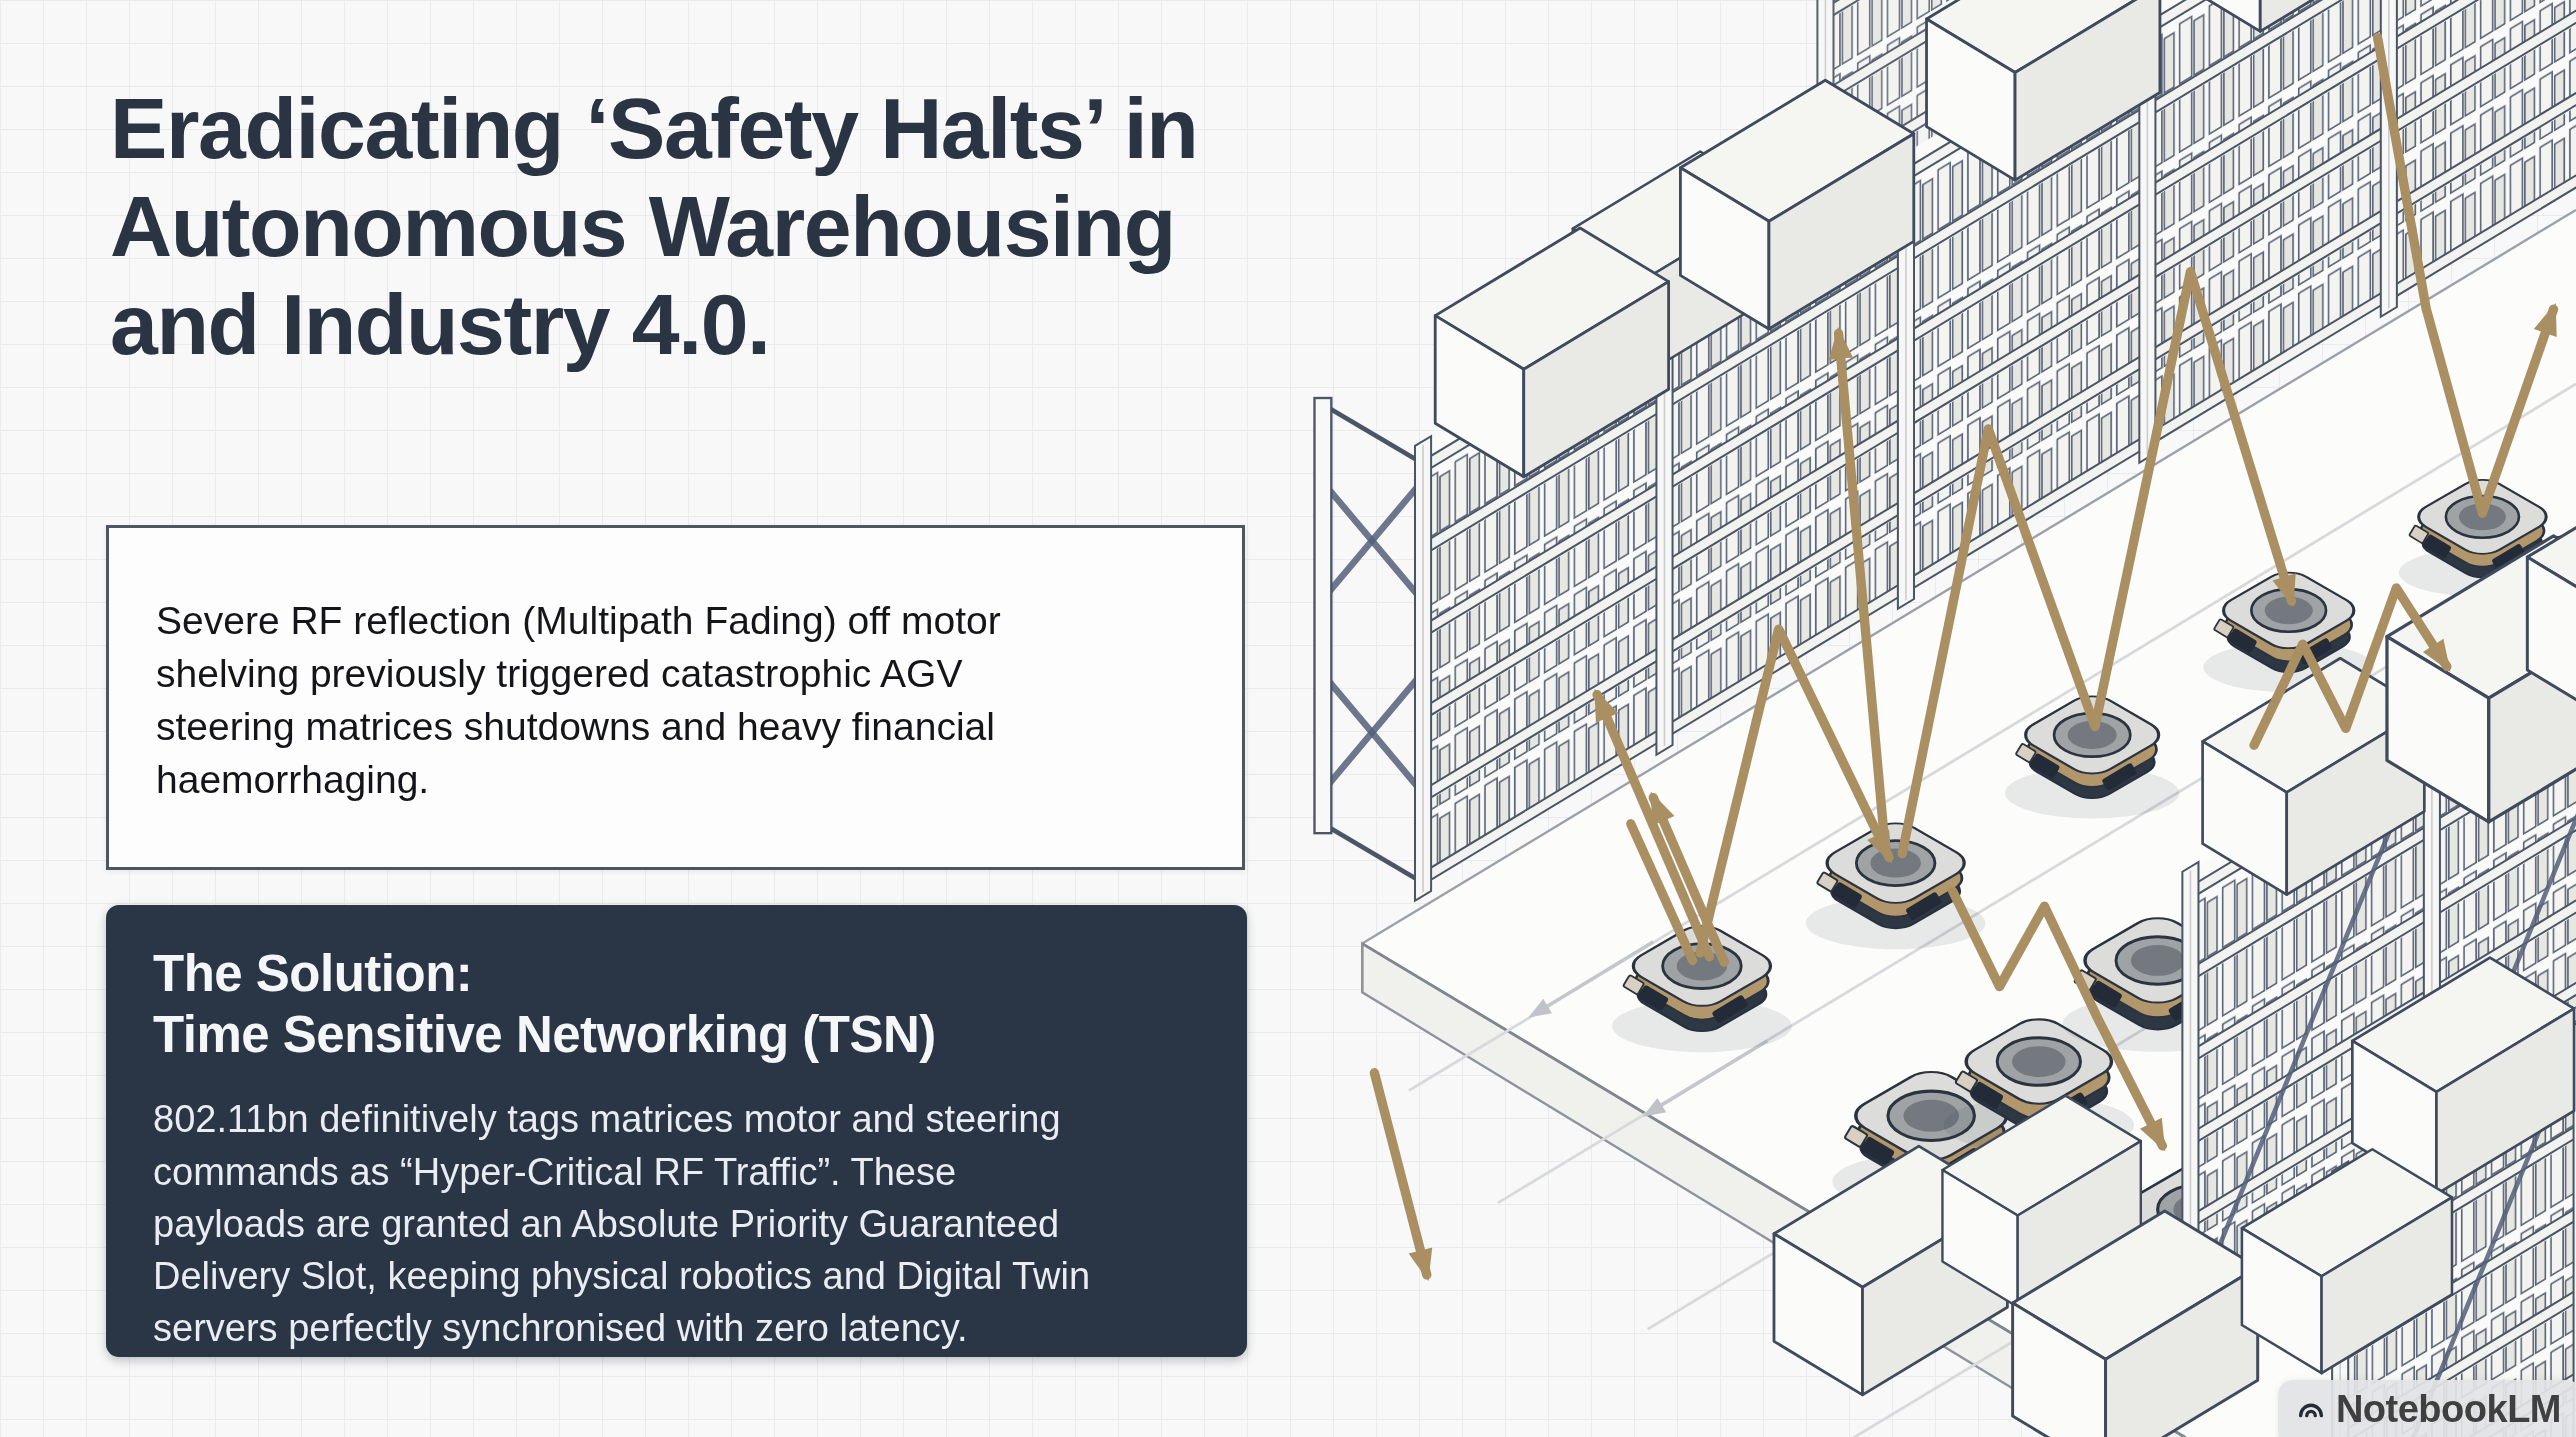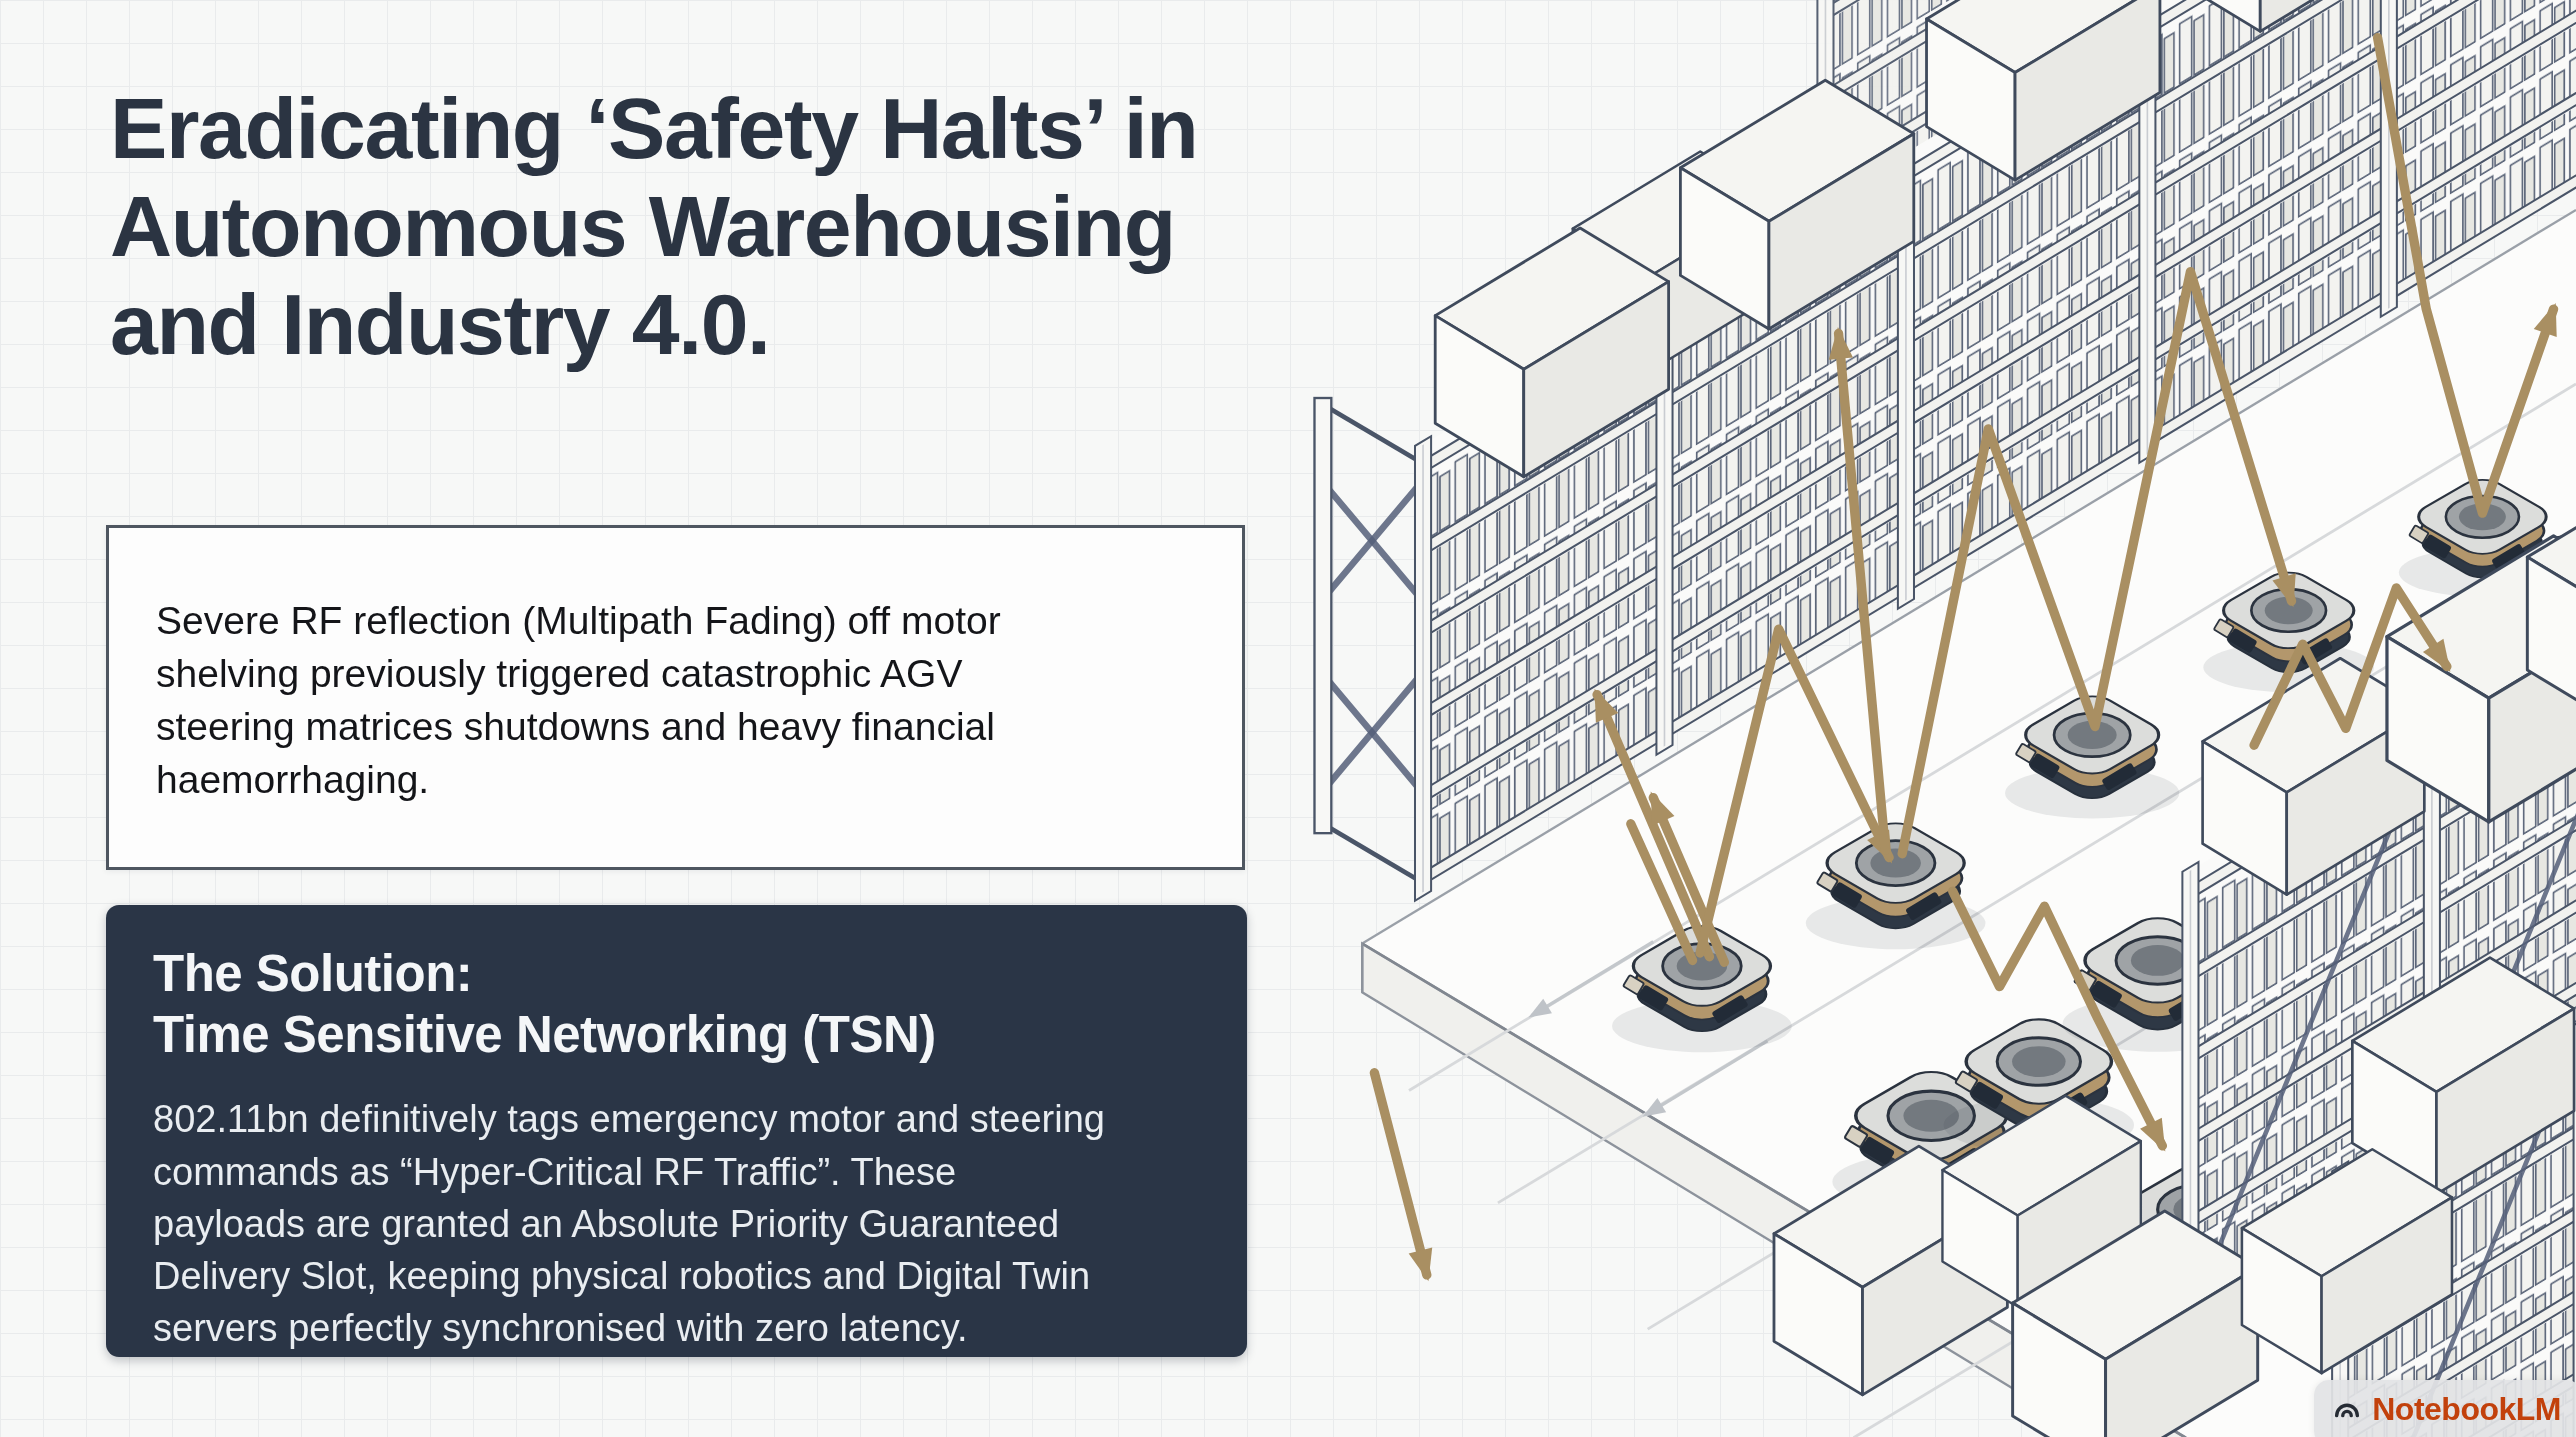--- a/index.html
+++ b/index.html
@@ -33,21 +33,21 @@
   }
   .solution-box .box-heading{font-size:51px;font-weight:700;color:#f4f6f8;letter-spacing:-0.5px;line-height:1.19;}
   .solution-body{margin-top:28px;width:1072px;font-size:38px;line-height:1.375;color:#e9edf1;}
   .illustration{position:absolute;left:1307px;top:0;width:1269px;height:1438px;}
   .watermark{
     position:absolute;right:-5.6px;bottom:-7.5px;height:60px;min-width:225px;
     background:rgba(226,227,229,0.93);border-radius:15px;
     display:flex;align-items:center;gap:9.4px;padding:0 20.6px 5.6px 17px;
     box-shadow:0 0 7.5px rgba(0,0,0,0.08);z-index:5;
   }
-  .watermark .wm-label{font-size:32px;font-weight:700;color:#c2410c;letter-spacing:-0.5px;}
+  .watermark .wm-label{font-size:38px;font-weight:700;color:#404040;letter-spacing:-0.5px;}
   .beam{fill:#f2f2ef;stroke:#4a5568;stroke-width:2.5;}
   .brace{stroke:#55607a;stroke-width:7;opacity:0.85;stroke-linecap:round;}
   .rfline{fill:none;stroke:#a98f62;stroke-width:10;stroke-linejoin:round;stroke-linecap:round;}
   .lane{fill:none;stroke:#d7d9db;stroke-width:3;}
   .gline{fill:none;stroke:#c3c7cb;stroke-width:3.5;}
 </style>
 </head>
 <body>
 
 <div class="title">
@@ -64,21 +64,21 @@
       <div><span>haemorrhaging.</span></div>
     </div>
 </div>
 
 <div class="solution-box">
   <div class="box-heading">
     <div>The Solution:</div>
     <div>Time Sensitive Networking (TSN)</div>
   </div>
   <div class="solution-body">
-      <div>802.11bn definitively tags emergency motor and steering</div>
+      <div>802.11bn definitively tags matrices motor and steering</div>
       <div>commands as “Hyper-Critical RF Traffic”. These</div>
       <div>payloads are granted an Absolute Priority Guaranteed</div>
       <div>Delivery Slot, keeping physical robotics and Digital Twin</div>
       <div>servers perfectly synchronised with zero latency.</div>
     </div>
 </div>
 
 <svg class="illustration" viewBox="1396 0 1356 1536" xmlns="http://www.w3.org/2000/svg">
   <defs>
     <pattern id="books" width="37" height="73" patternUnits="userSpaceOnUse">

